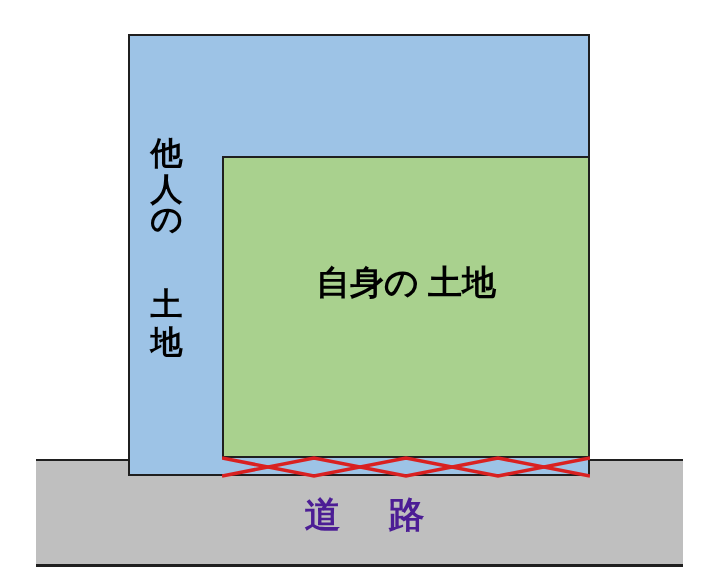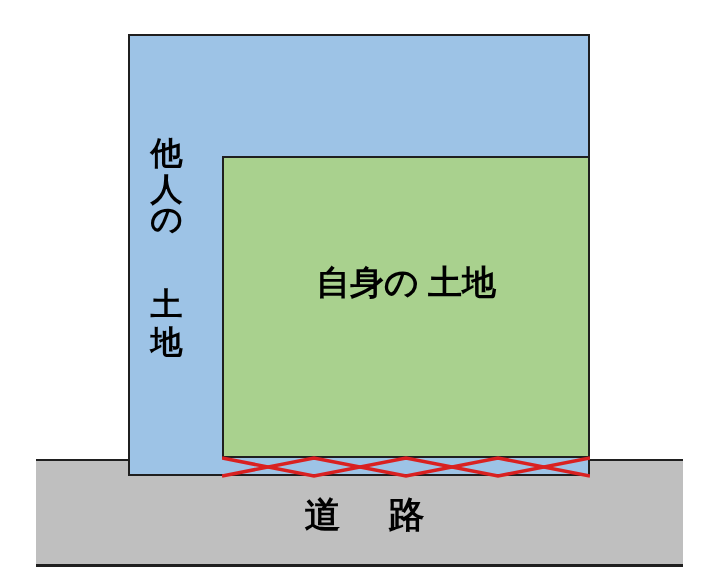--- a/index.html
+++ b/index.html
@@ -27,21 +27,21 @@
     background: #BFBFBF;
     border-top: 2px solid #1f1f1f;
     border-bottom: 3px solid #1f1f1f;
     display: flex;
     align-items: center;
     justify-content: center;
   }
   .road-label {
     font-size: 36px;
     font-weight: bold;
-    color: #000000;
+    color: #4c1d95;
     letter-spacing: 6px;
     transform: translate(8px, 3px);
     white-space: pre;
   }
   .other-land {
     left: 128px;
     top: 34px;
     width: 462px;
     height: 442px;
     background: #9DC3E6;

